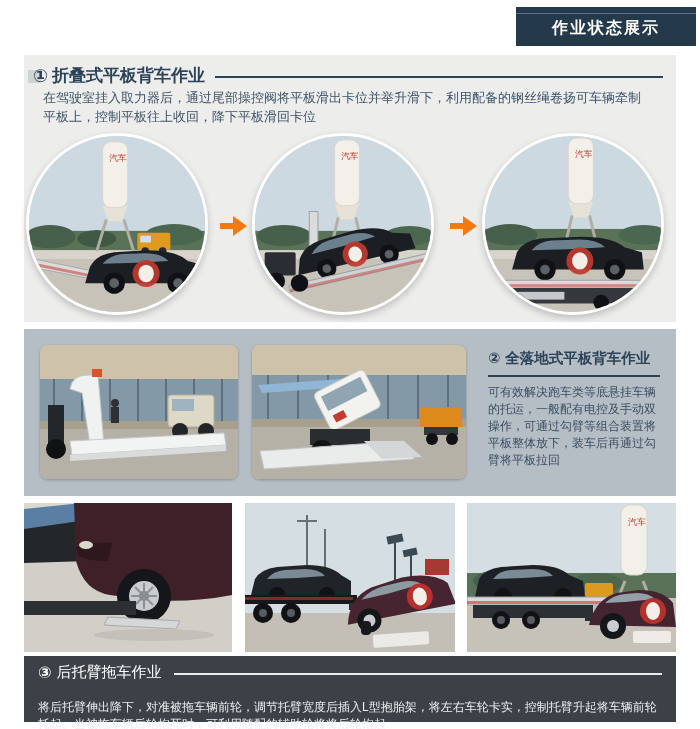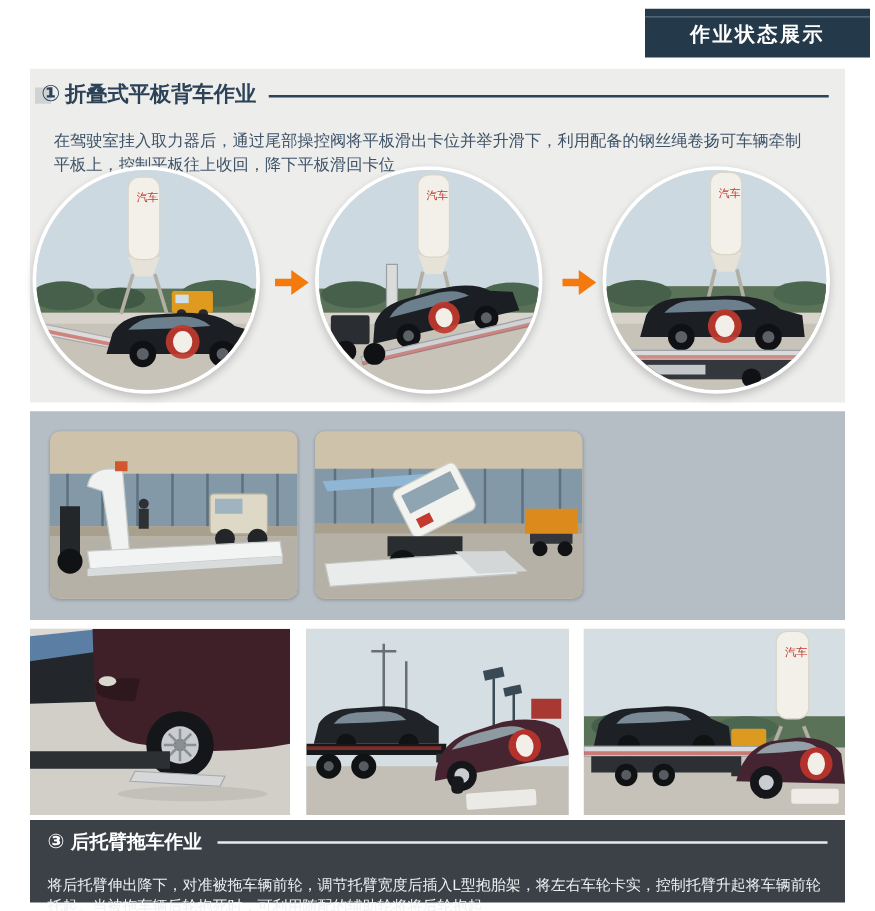--- a/index.html
+++ b/index.html
@@ -14,21 +14,21 @@
   .header-title { color:#ffffff; font-size:16px; font-weight:bold; letter-spacing:2px; padding-top:4px; }
 
   
   .section1 { position:absolute; left:24px; top:55px; width:652px; height:267px; background:#ededec; }
   .s-head { display:flex; align-items:center; padding:9px 13px 0 4px; }
   .badge { position:relative; width:24px; height:22px; flex:0 0 auto; }
   .badge .sq { position:absolute; left:0; top:5px; width:13px; height:13px; background:#cfd3d3; }
   .badge .num { position:absolute; left:5px; top:0; font-size:18px; font-weight:bold; color:#2b4257; }
   .s1-title { color:#2b4257; font-size:17px; font-weight:bold; white-space:nowrap; margin-right:10px;text-align:right; }
   .s-head .hline { flex:1 1 auto; height:2px; background:#2b4257; margin-top:2px; }
-  .s1-body { margin:16px 30px 0 19px; color:#3e5368; font-size:13px; line-height:19px; }
+  .s1-body { margin:1px 30px 0 19px; color:#3e5368; font-size:13px; line-height:19px; }
 
   .circle { position:absolute; top:78px; width:182px; height:182px; border-radius:50%;
     overflow:hidden; border:3px solid #ffffff; box-shadow:0 3px 7px rgba(0,0,0,.2); background:#cdd9e1; }
   .c1 { left:2px; } .c2 { left:228px; } .c3 { left:458px; }
   .arrow { position:absolute; top:158px; width:30px; height:26px; }
   .a1 { left:194px; } .a2 { left:424px; }
 
   
   .section2 { position:absolute; left:24px; top:329px; width:652px; height:167px; background:#b5bdc5; }
   .photo { position:absolute; top:16px; height:134px; border-radius:8px; overflow:hidden;
@@ -44,21 +44,21 @@
   .s3-photos { position:absolute; left:0; top:503px; width:700px; height:149px; }
   .p3 { position:absolute; top:0; height:149px; overflow:hidden; background:#d2cfc9; }
   .p3a { left:24px; width:208px; }
   .p3b { left:245px; width:210px; }
   .p3c { left:467px; width:209px; }
 
   .section3 { position:absolute; left:24px; top:656px; width:652px; height:66px;
     background:#3b4147; color:#ffffff; padding:7px 14px 0 14px; }
   .s3-head { display:flex; align-items:center; }
   .s3-num { font-size:16px; font-weight:bold; margin-right:5px; }
-  .s3-title { font-size:15px; font-weight:bold; white-space:nowrap; margin-right:12px; }
+  .s3-title { font-size:15px; font-weight:normal; white-space:nowrap; margin-right:12px; }
   .s3-head .hline { flex:1 1 auto; height:2px; background:#e8eaec; margin-top:2px; }
   .s3-body { margin-top:17px; color:#eef0f2; font-size:12px; line-height:17px; }
 
   .s2-num { margin-right:5px; }
   svg { display:block; }
 </style>
 </head>
 <body>
 
 <div class="page">
@@ -239,20 +239,25 @@
         <circle cx="104" cy="108" r="9" fill="#101214"></circle>
         <polygon points="8,106 152,96 162,114 12,124" fill="#eaeceb" stroke="#c2c6c6"></polygon>
         <polygon points="112,96 152,96 170,112 130,114" fill="#d4d7d7"></polygon>
         <rect x="168" y="62" width="42" height="20" fill="#dc8a1c"></rect>
         <rect x="172" y="82" width="34" height="8" fill="#33363a"></rect>
         <circle cx="180" cy="94" r="6" fill="#101214"></circle>
           <circle cx="200" cy="94" r="6" fill="#101214"></circle>
       </svg>
     </div>
 
+    <div class="s2-text">
+      <div class="s2-title"><span class="s2-num">②</span><span>全落地式平板背车作业</span></div>
+      <div class="s2-rule"></div>
+      <div class="s2-body">可有效解决跑车类等底悬挂车辆的托运，一般配有电控及手动双操作，可通过勾臂等组合装置将平板整体放下，装车后再通过勾臂将平板拉回</div>
+    </div>
   </div>
 
   <div class="s3-photos">
 
     <div class="p3 p3a">
       <svg width="208" height="149" viewBox="0 0 208 149">
         <rect width="208" height="149" fill="#d2cfc9"></rect>
         <rect width="208" height="42" fill="#dcd9d3"></rect>
         <polygon points="0,6 58,0 74,18 0,28" fill="#5b7fa4"></polygon>
         <polygon points="0,26 70,16 66,58 0,60" fill="#23272b"></polygon>

